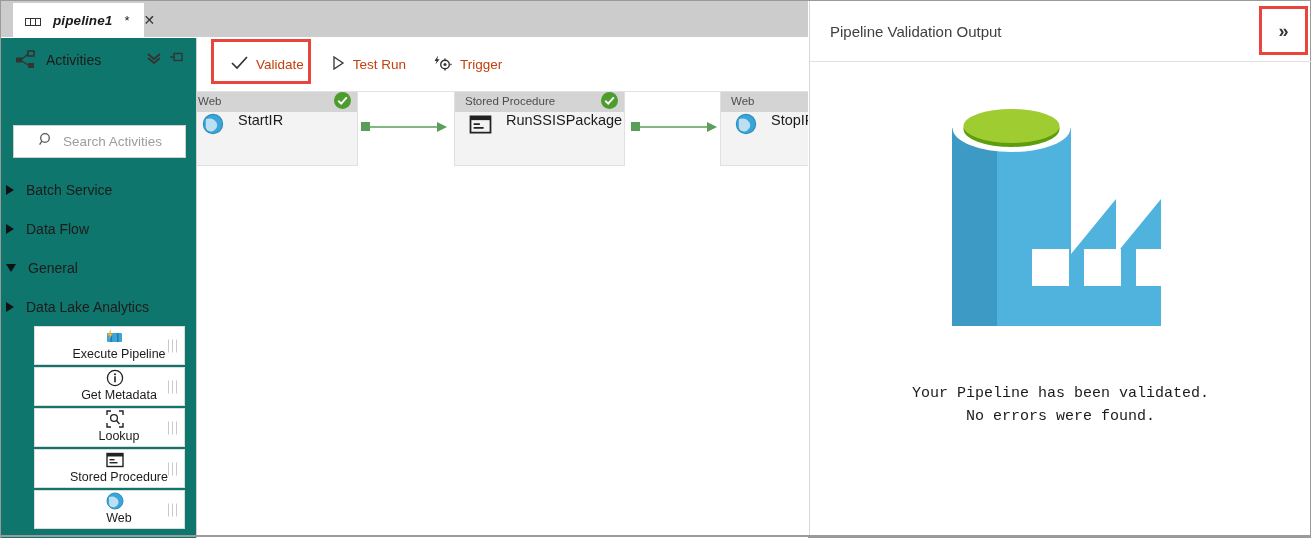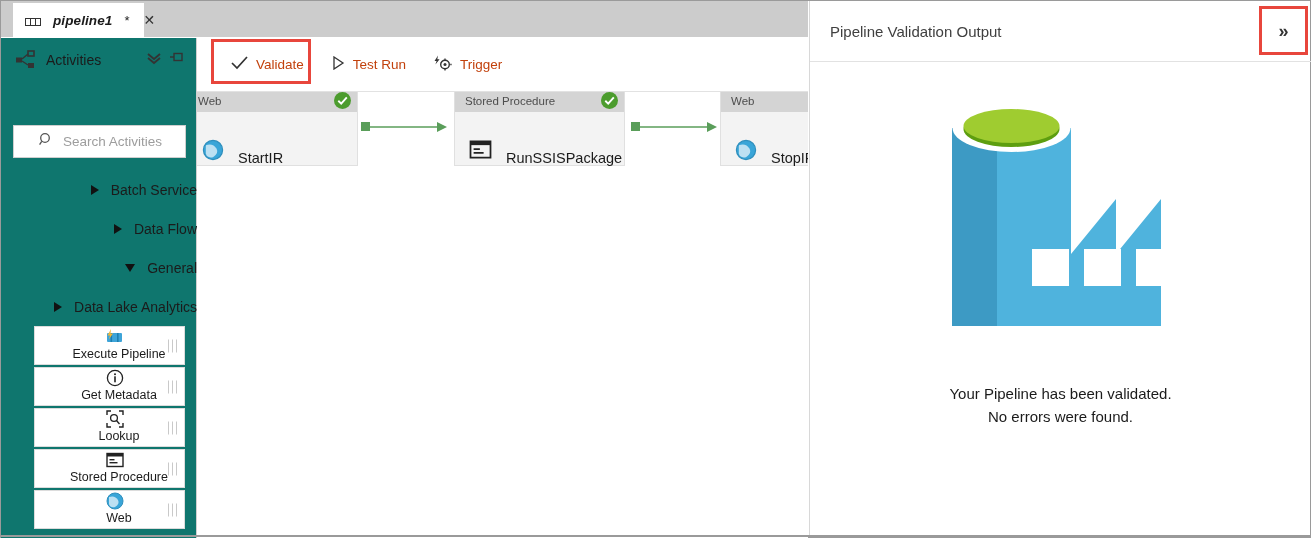--- a/index.html
+++ b/index.html
@@ -72,21 +72,21 @@
   .search-input {
     border: 0; outline: none; margin-left: 9px;
     font-size: 13.5px; font-family: "Liberation Sans", sans-serif;
     color: #333; width: 120px; background: transparent;
   }
   .search-input::placeholder { color: #9d9d9d; }
 
   .tree { position: absolute; left: 0; top: 132px; width: 196px; }
   .tree-group {
     display: flex; align-items: center;
-    height: 39px; padding-left: 25px; cursor: pointer; justify-content: flex-end;
+    height: 39px; padding-left: 5px; cursor: pointer;
   }
   .tri {
     width: 0; height: 0; flex: 0 0 auto;
     border-top: 5.5px solid transparent;
     border-bottom: 5.5px solid transparent;
     border-left: 8px solid #111;
   }
   .tri.open {
     border-left: 5.5px solid transparent;
     border-right: 5.5px solid transparent;
@@ -155,21 +155,21 @@
   .node-head {
     height: 23px; background: #d4d4d4;
     display: flex; align-items: center;
     padding: 0 6px 0 10px;
   }
   .node-type {
     font-size: 11.5px; color: #4d4d4d; flex: 1 1 auto;
     white-space: nowrap; overflow: hidden;
   }
   .node-body {
-    height: 54px; display: flex; align-items: flex-end;
+    height: 54px; display: flex; align-items: flex-start;
     padding-left: 13px; gap: 13px;
   }
   .node-name { font-size: 14.5px; color: #1b1b1b; white-space: nowrap; }
   .check-badge { flex: 0 0 auto; width: 17px; height: 17px; }
 
   .conn-handle {
     position: absolute; width: 9px; height: 9px;
     background: #5a9e5a;
   }
   .conn-line { position: absolute; }
@@ -202,21 +202,21 @@
   }
   .chev { font-size: 18px; color: #333; font-weight: bold; line-height: 1; }
 
   .rp-body {
     position: relative; width: 501px; height: 474px;
     display: flex; flex-direction: column;
     align-items: center; padding-top: 32px;
   }
   .msg {
     margin-top: 22px; text-align: center;
-    font-size: 15px; color: #1b1b1b; line-height: 1.55;
+    font-size: 15px; color: #1b1b1b; line-height: 1.55; font-family: Liberation Mono, monospace;
   }
   .bottom-edge {
     position: absolute; left: 0; bottom: 0;
     width: 1309px; height: 2px; background: #9a9a9a;
   }
 </style>
 </head>
 <body>
 
 <div class="app">

